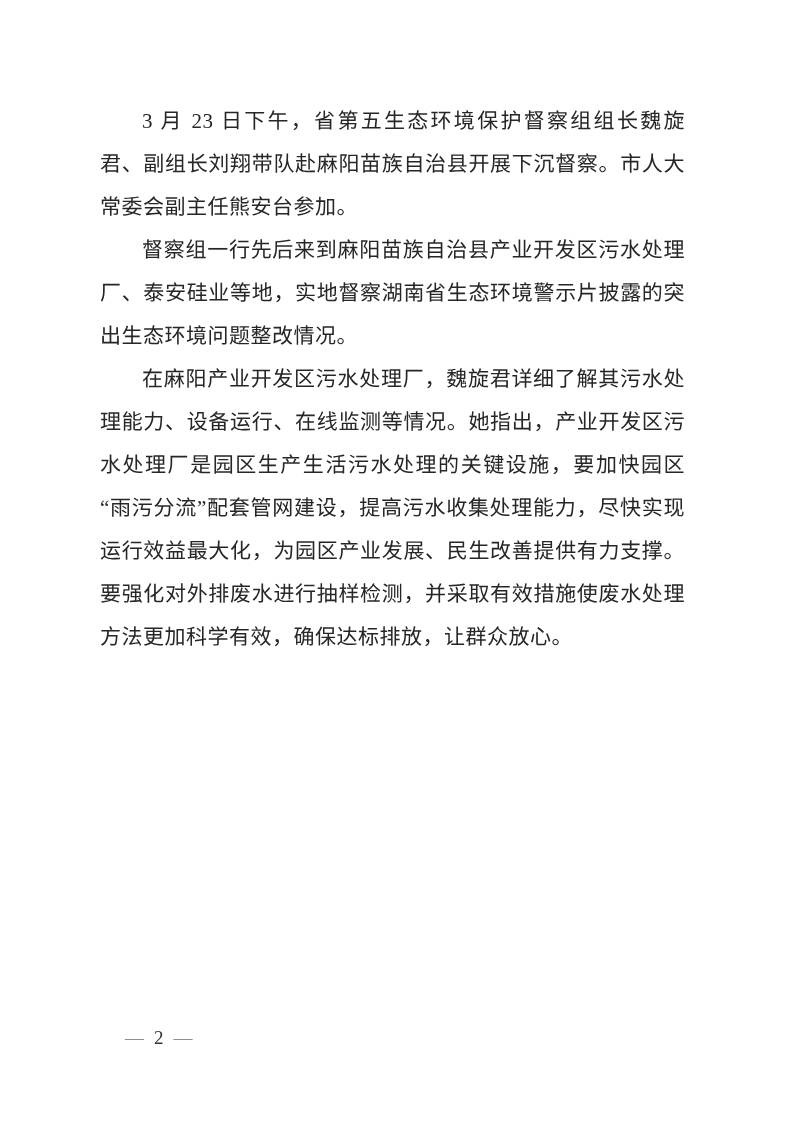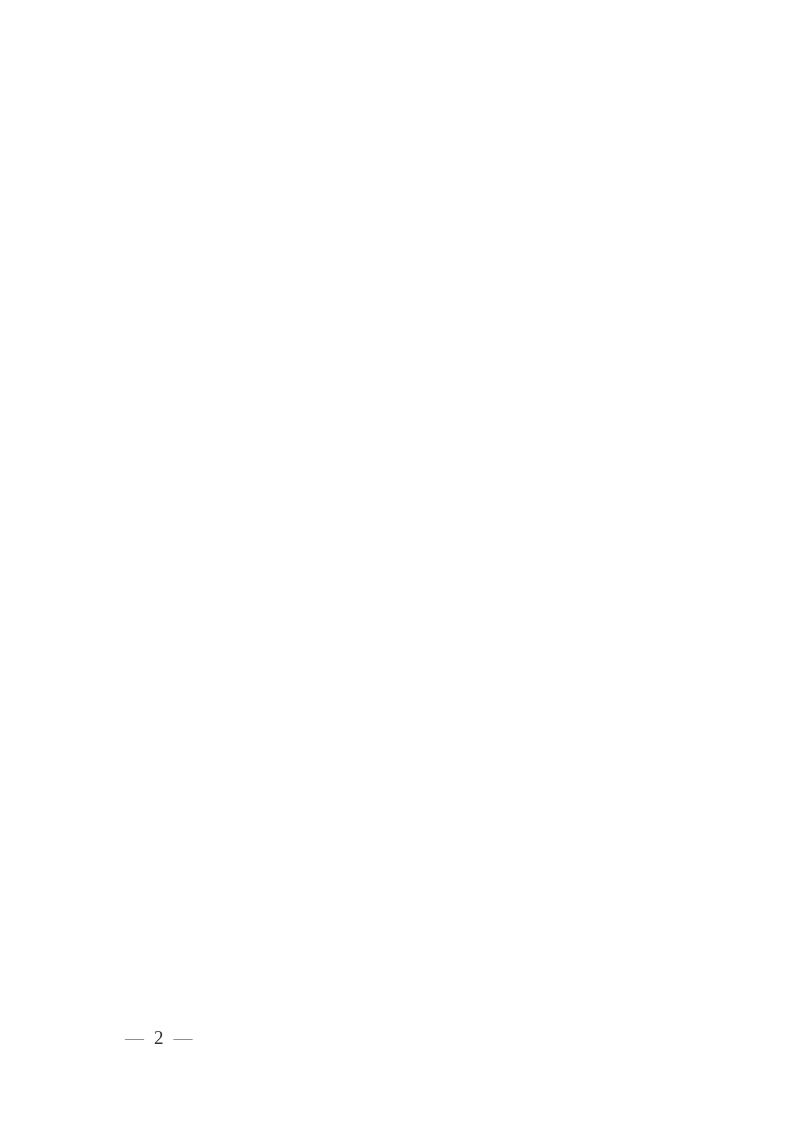--- a/index.html
+++ b/index.html
@@ -49,19 +49,22 @@
     color: #333333;
     padding: 0 4px;
   }
 </style>
 </head>
 <body>
 
 <div class="page">
 
   <div class="body-text">
+    <p>3 月 23 日下午，省第五生态环境保护督察组组长魏旋君、副组长刘翔带队赴麻阳苗族自治县开展下沉督察。市人大常委会副主任熊安台参加。</p>
+    <p>督察组一行先后来到麻阳苗族自治县产业开发区污水处理厂、泰安硅业等地，实地督察湖南省生态环境警示片披露的突出生态环境问题整改情况。</p>
+    <p>在麻阳产业开发区污水处理厂，魏旋君详细了解其污水处理能力、设备运行、在线监测等情况。她指出，产业开发区污水处理厂是园区生产生活污水处理的关键设施，要加快园区“雨污分流”配套管网建设，提高污水收集处理能力，尽快实现运行效益最大化，为园区产业发展、民生改善提供有力支撑。要强化对外排废水进行抽样检测，并采取有效措施使废水处理方法更加科学有效，确保达标排放，让群众放心。</p>
   </div>
 
   <div class="footer">
     <span class="dash">—</span><span class="num">2</span><span class="dash">—</span>
   </div>
 
 </div>
 
 </body></html>

